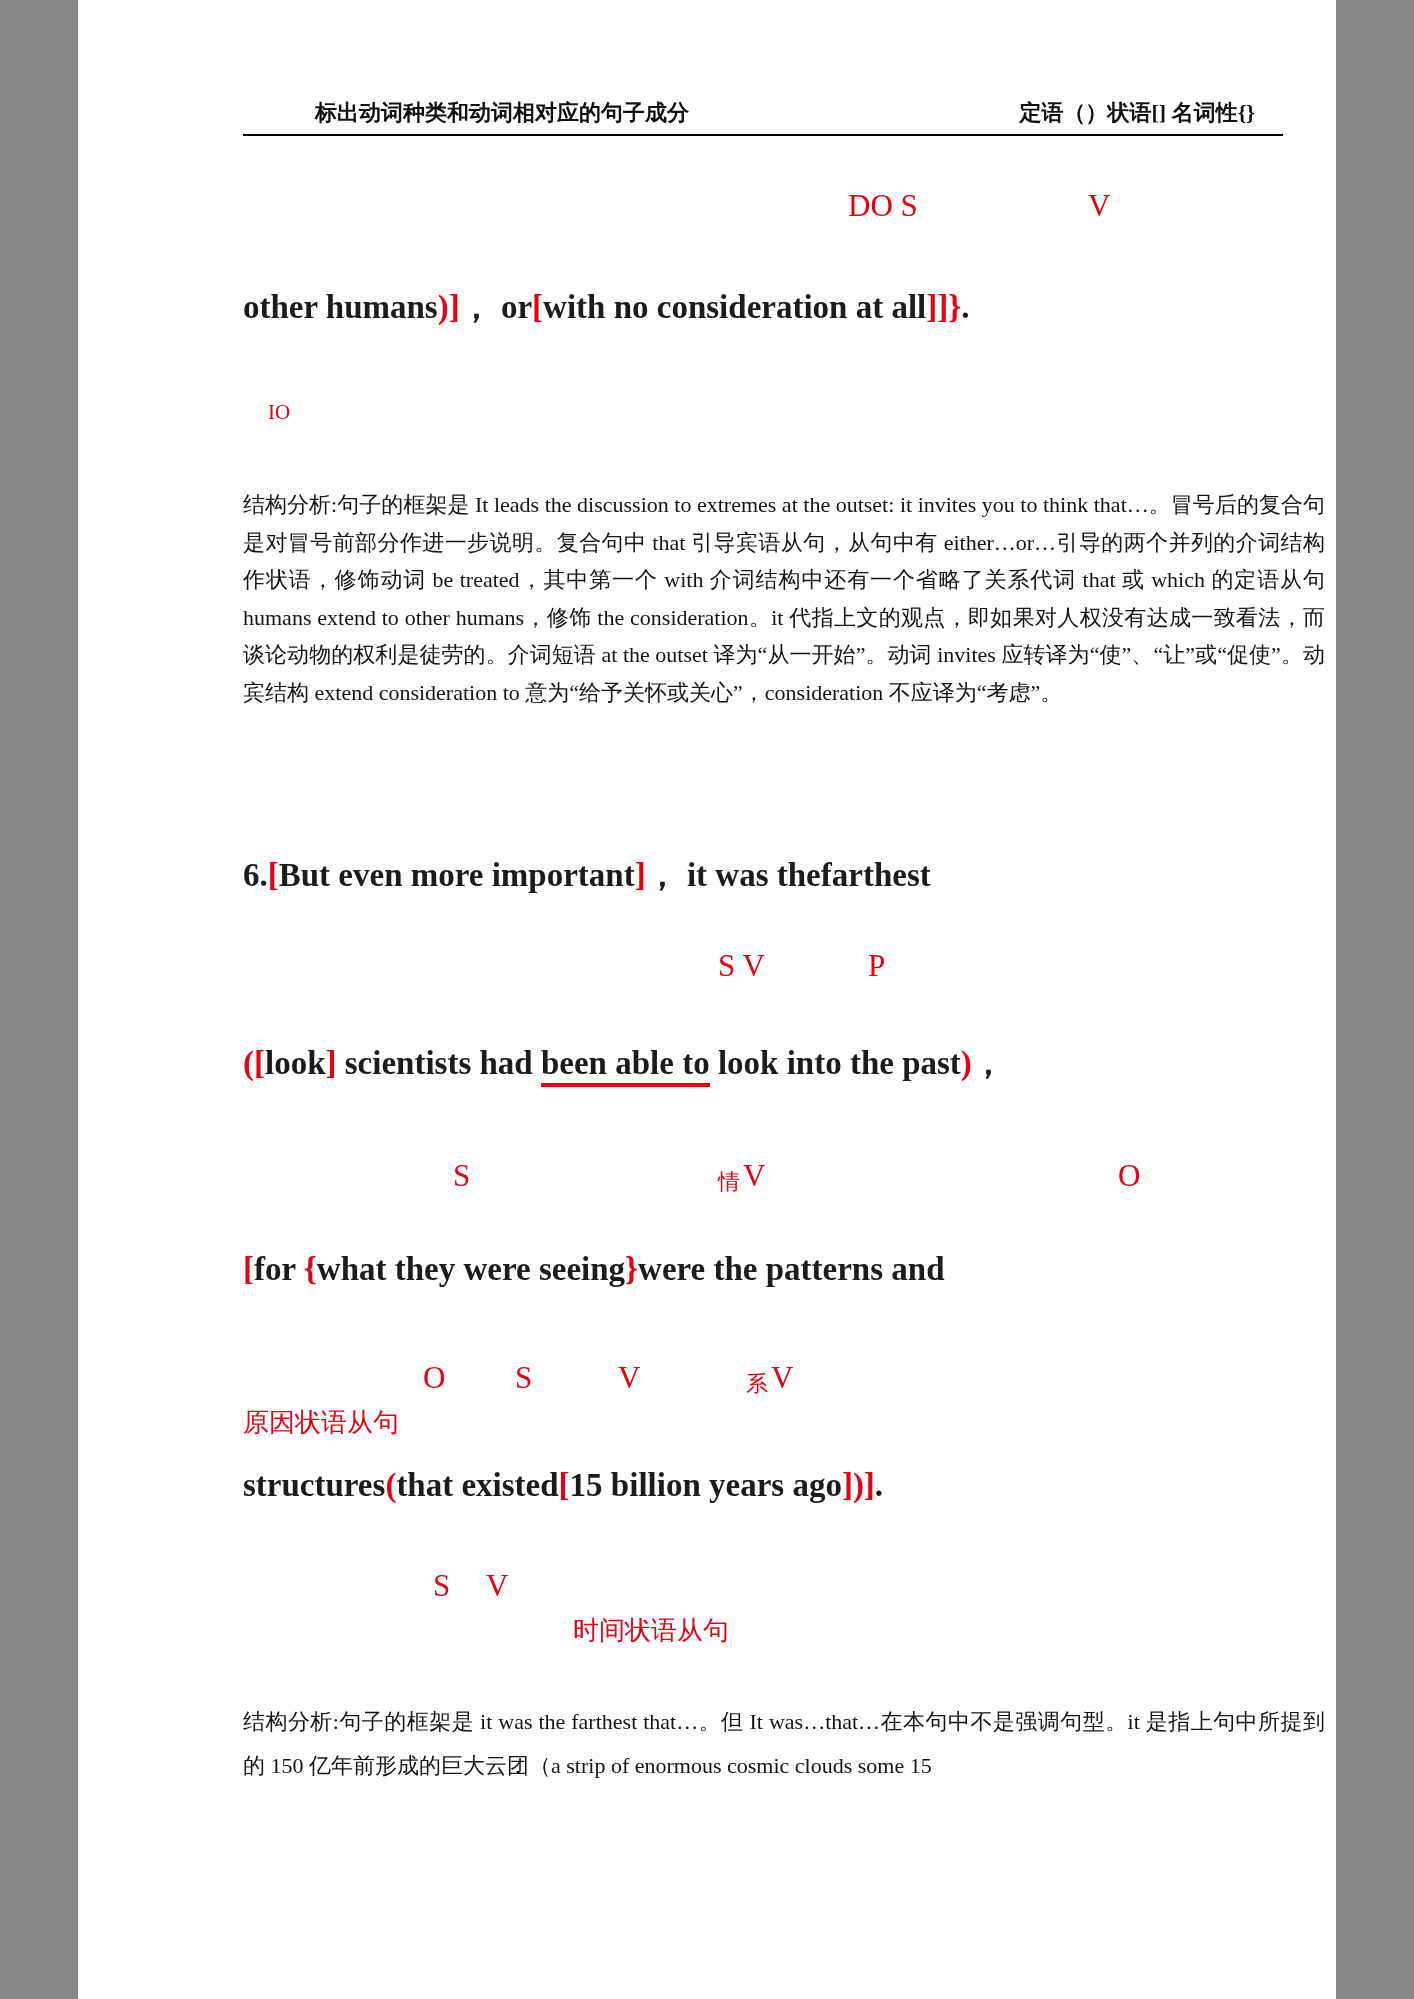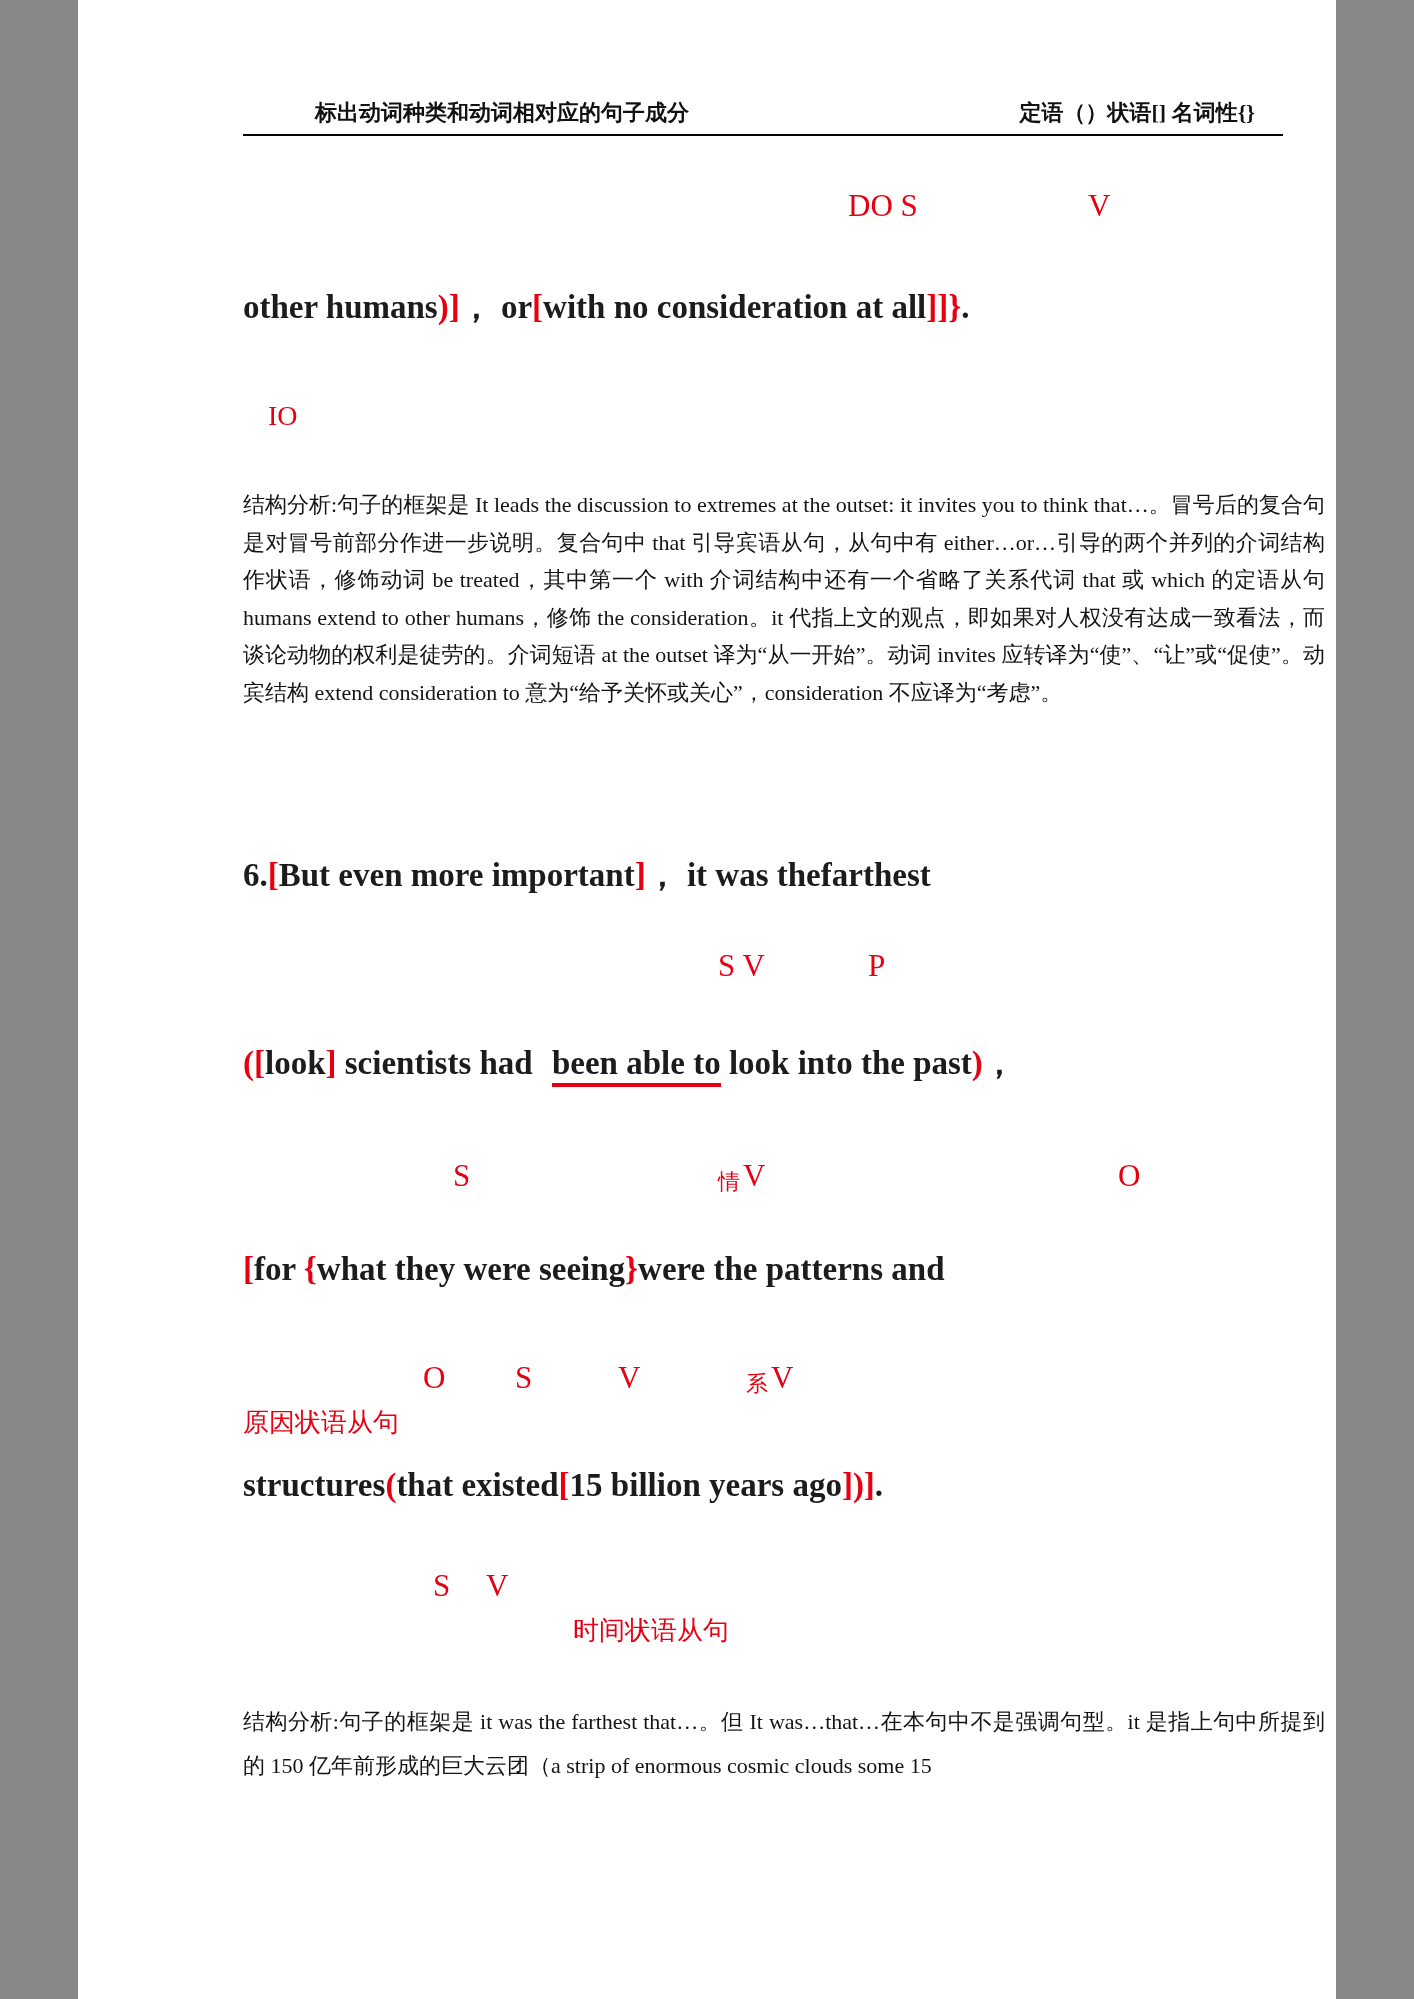--- a/index.html
+++ b/index.html
@@ -31,31 +31,31 @@
   .ann-row .cjk { font-size:26px; top:6px;margin-top:39px; }
   .ann-row .cjk-sm { font-size:22px; top:9px; }
 
   
   .bold-line {
     position:absolute; left:165px; width:1120px;
     font-weight:bold; font-size:33px; line-height:46px; color:var(--ink);
     white-space:nowrap;
   }
   .bold-line .c-red { color:var(--red); }
-  .bold-line .u-red { border-bottom:4px solid var(--red); padding-bottom:2px;margin-left:11px; }
+  .bold-line .u-red { border-bottom:4px solid var(--red); padding-bottom:2px; }
 
   
   .para {
     position:absolute; left:165px; width:1082px;
     font-size:22px; line-height:37.5px; color:#141414;
     text-align:justify;
   }
   .para2 { line-height:44px; }
 
-  .io-note { position:absolute; color:var(--red); font-size:28px; }
+  .io-note { position:absolute; color:var(--red); font-size:21px; }
 
   .footer {
     position:absolute; left:165px; top:1876px; width:880px;
     text-align:center; font-size:19px; color:#222;
   }
 </style>
 </head>
 <body>
 
 <div class="page">

